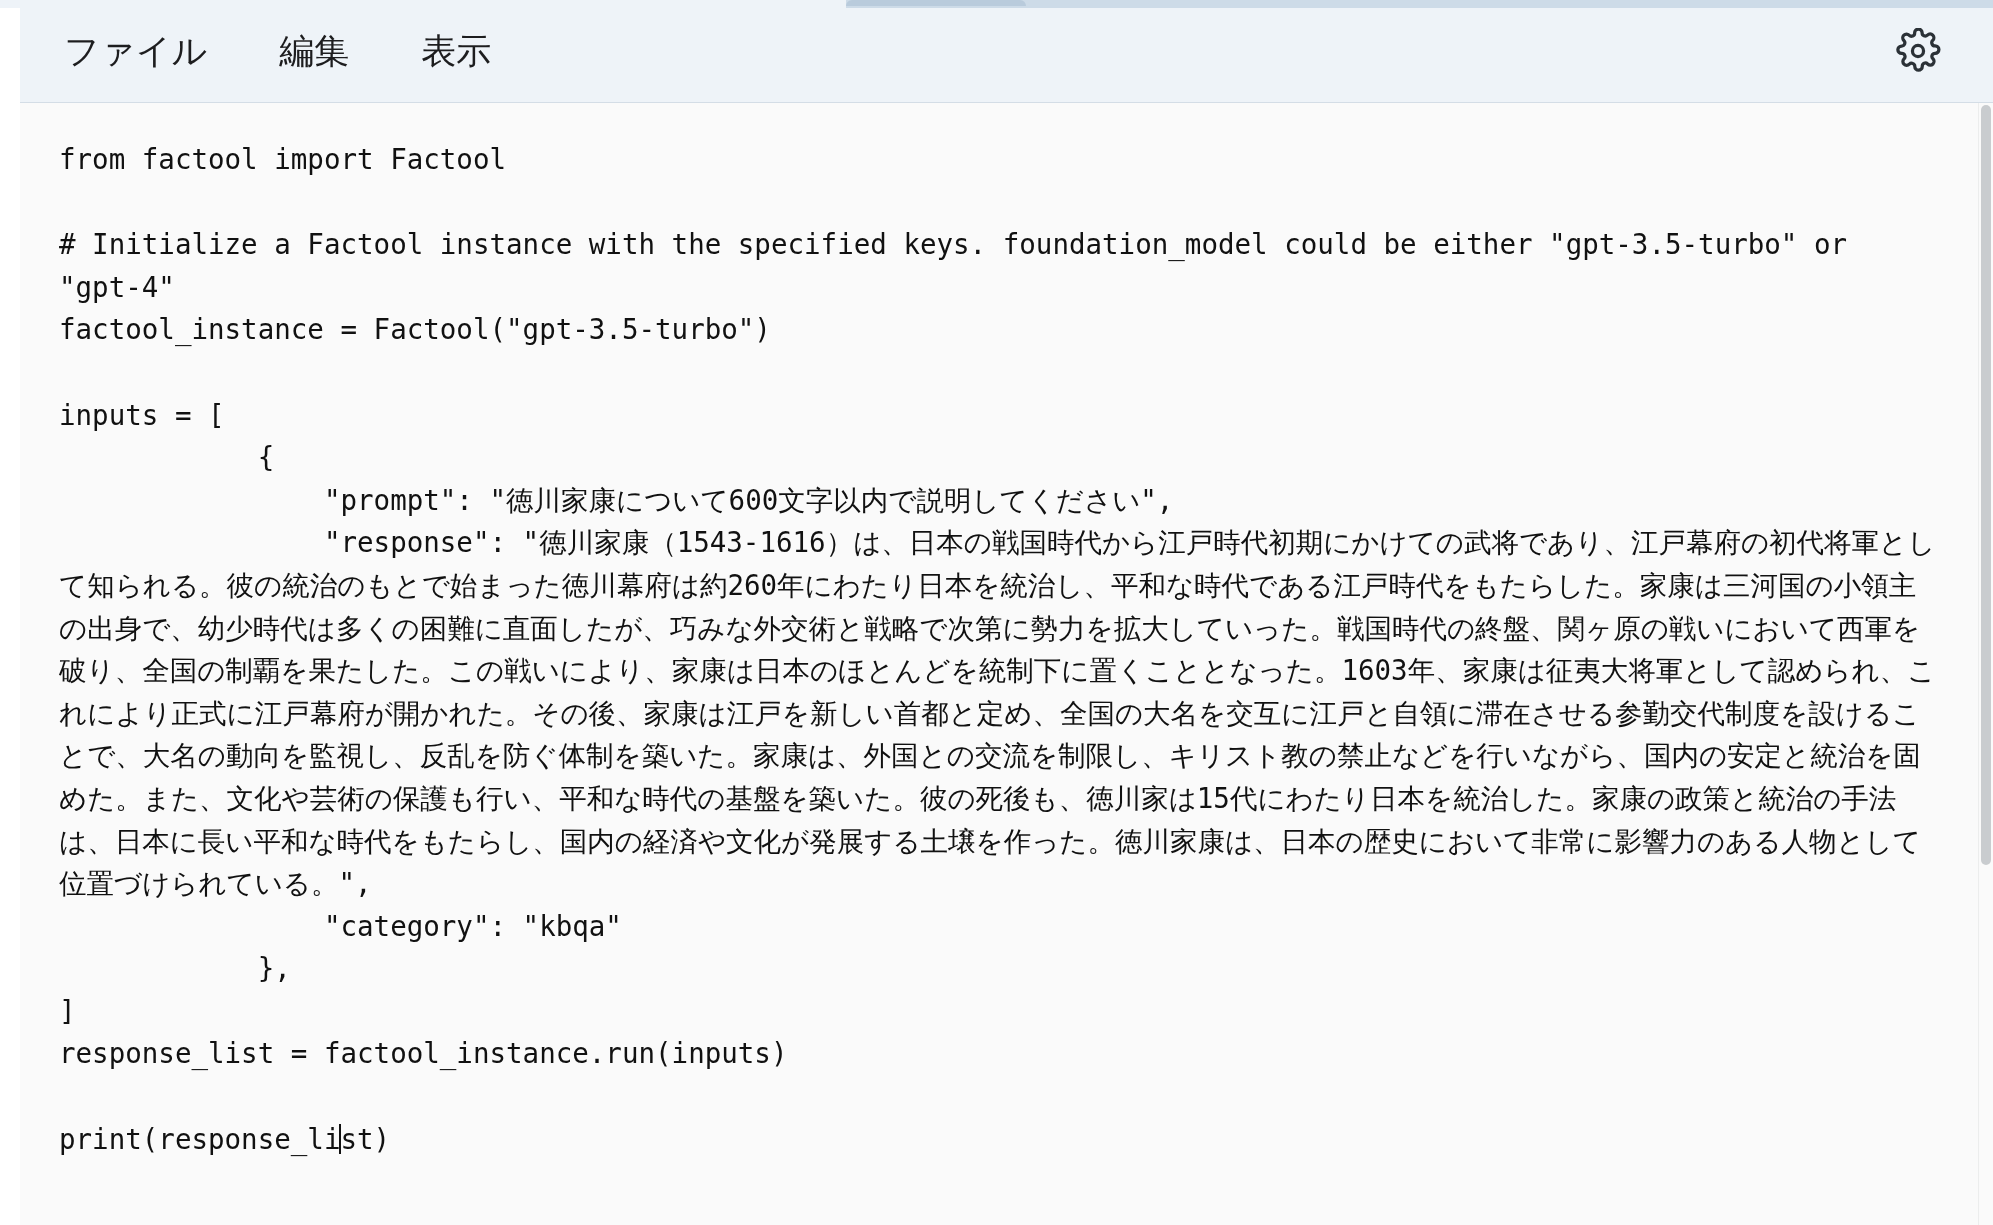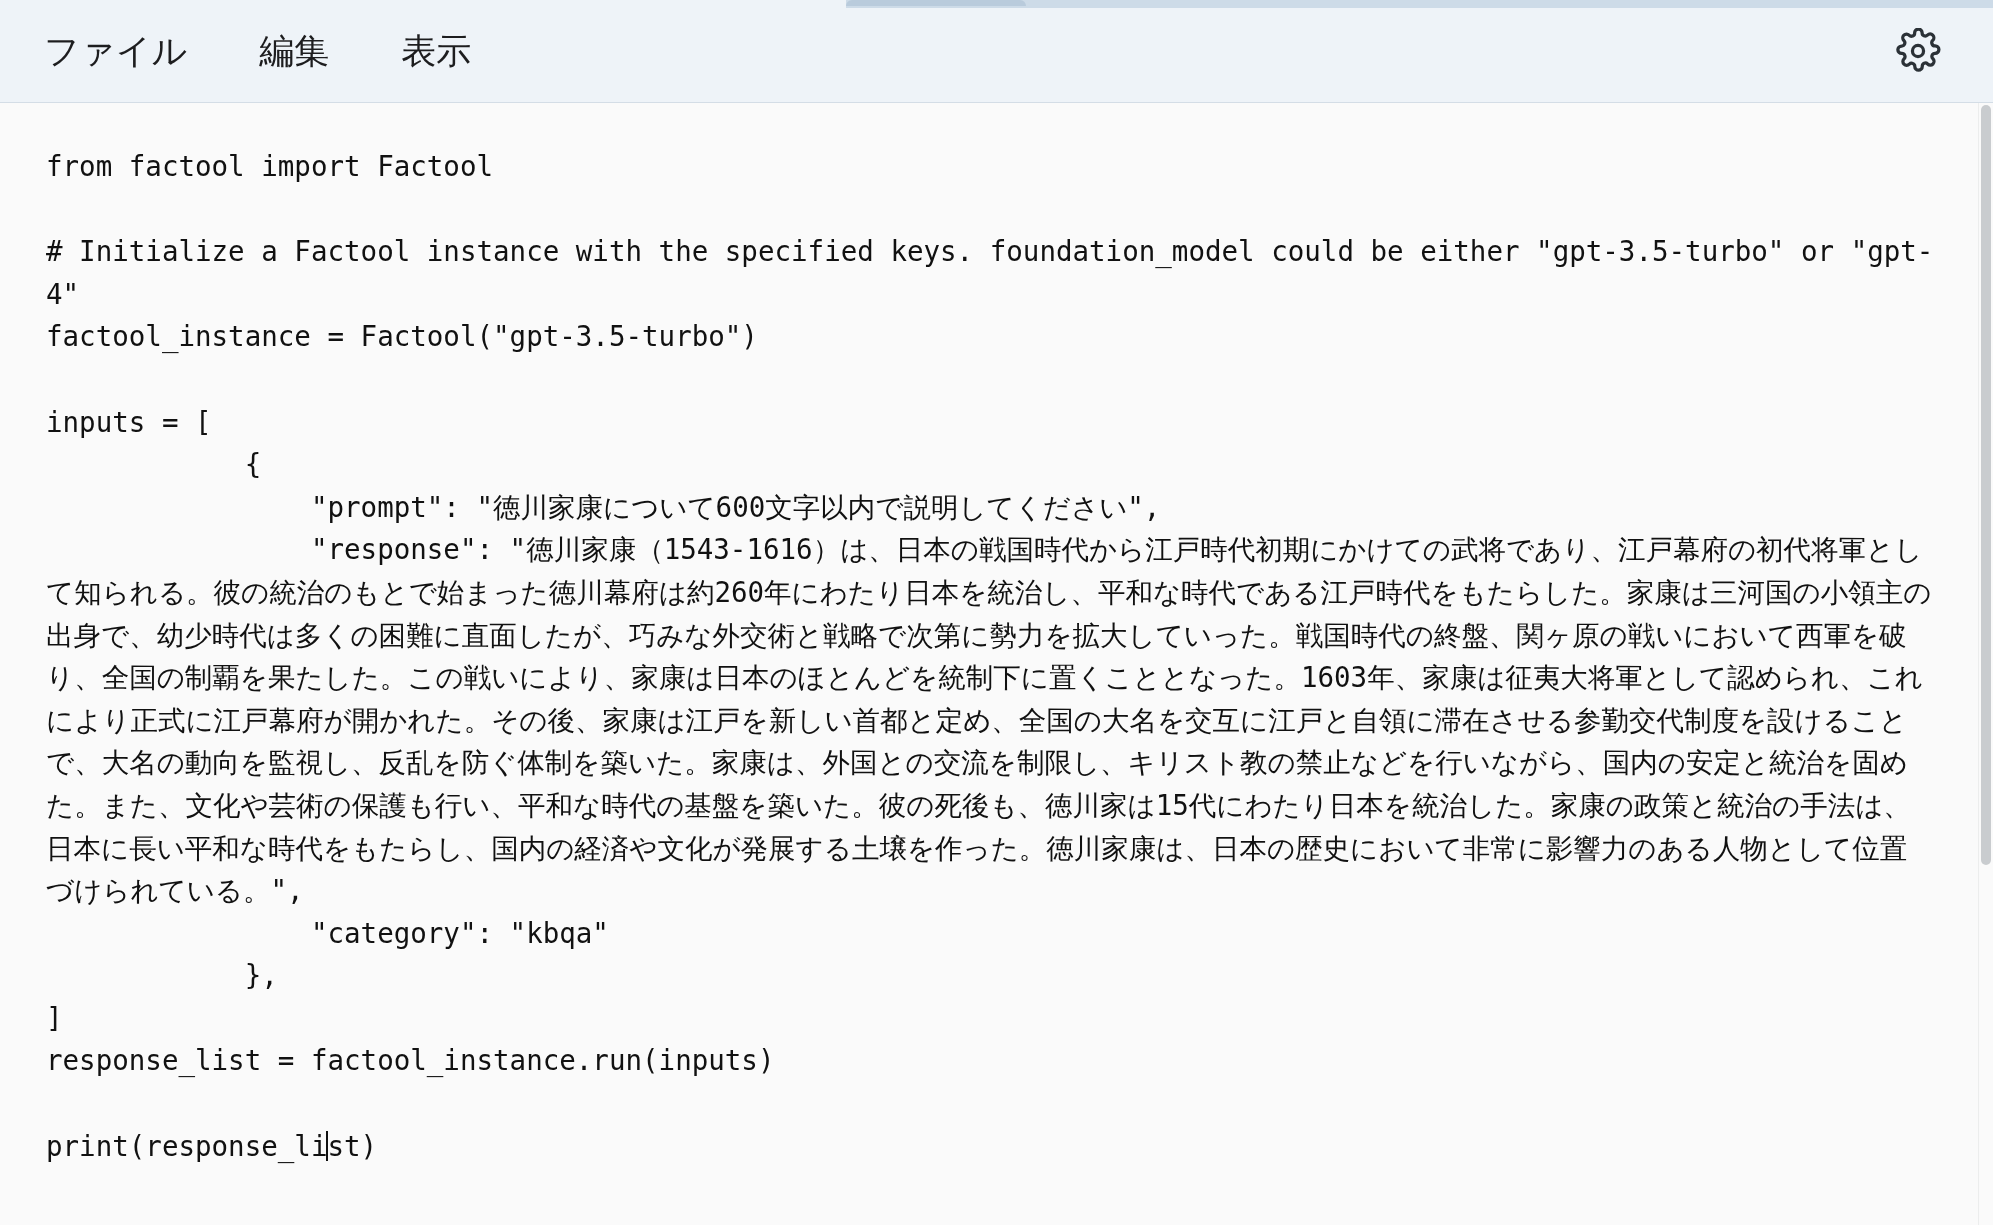--- a/index.html
+++ b/index.html
@@ -14,20 +14,21 @@
   }
 
   #app {
     position: relative;
     width: 1993px;
     height: 1225px;
     box-sizing: border-box;
     background: #ffffff;
     display: flex;
     flex-direction: column;
+    padding-left: 20px;
   }
 
   
   .chrome-strip {
     position: absolute;
     top: 0;
     left: 0;
     width: 1993px;
     height: 8px;
     background: #eef3f8;
@@ -108,21 +109,21 @@
     left: 0;
     right: 14px;
     bottom: 0;
     padding: 26px 28px 10px 30px;
     box-sizing: border-box;
     overflow: hidden;
     background: #fafafa;
   }
 
   .code-text {
-    margin: 16px;
+    margin: 9px;
     font-family: "DejaVu Sans Mono", "Liberation Mono", monospace;
     font-size: 27.5px;
     line-height: 42.6px;
     color: #111111;
     white-space: pre-wrap;
     word-break: break-word;
     overflow-wrap: anywhere;
     letter-spacing: 0px;
     -webkit-font-smoothing: none;
   }

